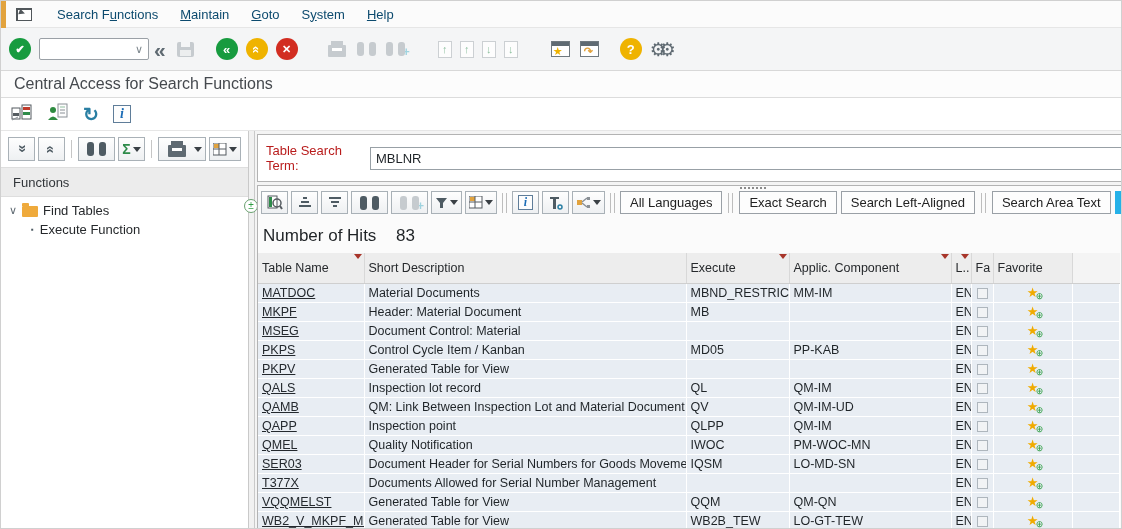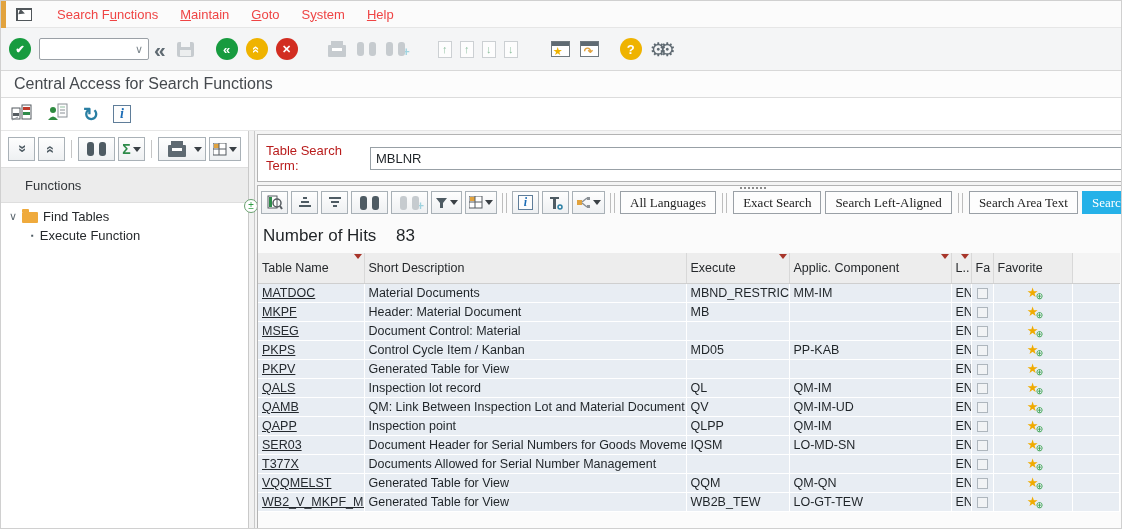--- a/index.html
+++ b/index.html
@@ -4,21 +4,21 @@
 <style>
   * { box-sizing: border-box; margin: 0; padding: 0; }
   body { font-family: "Liberation Sans", sans-serif; background: #fff; }
   .screen { width: 1122px; height: 529px; position: relative; overflow: hidden; background: #fff; border: 1px solid #d0d0d0; }
 
   
   .menubar { height: 27px; display: flex; align-items: center; background: #fbfbfb; border-bottom: 1px solid #e6e6e6; }
   .accent-strip { width: 5px; height: 27px; background: #e2a33e; flex: 0 0 auto; }
   .sysicon { width: 16px; height: 13px; margin: 0 14px 0 10px; border: 2px solid #50565a; border-right-width: 1px; border-bottom-width: 1px; position: relative; background:#fff; }
   .sysicon::after { content:""; position:absolute; left:1px; top:0px; width:0; height:0; border:3px solid transparent; border-left:6px solid #50565a; transform: rotate(20deg); }
-  .menu-item { padding: 0 11px; font-size: 13px; color: #ef4444; cursor: default; white-space: nowrap; }
+  .menu-item { padding: 0 11px; font-size: 13px; color: #0c4a6e; cursor: default; white-space: nowrap; }
   .menu-item u { text-decoration: underline; }
 
   
   .systoolbar { height: 43px; background: #f4f5f6; border-bottom: 1px solid #d8d8d8; display: flex; align-items: center; padding-left: 8px; }
   .cbtn { width: 22px; height: 22px; border-radius: 50%; color: #fff; display: flex; align-items: center; justify-content: center; font-size: 13px; font-weight: bold; flex: 0 0 auto; }
   .green { background: #179b3f; } .amber { background: #efb300; } .red { background: #d22d21; }
   .rot-up { transform: rotate(90deg); display:inline-block; }
   .rot-down { transform: rotate(-90deg); display:inline-block; }
   .combo { width: 110px; height: 22px; margin-left: 8px; background: #fff; border: 1px solid #9aa0a6; border-radius: 2px; display: flex; align-items: center; justify-content: flex-end; padding-right: 5px; color: #7c868c; font-size: 11px; }
   .gi { color: #5f6a72; font-size: 21px; line-height: 1; margin: 0 5px; font-weight: bold; }
@@ -52,21 +52,21 @@
 
   
   .content { display: flex; height: 399px; }
   .sidebar { width: 247px; background: #fff; flex: 0 0 auto; }
   .tree-toolbar { display: flex; align-items: center; gap: 3px; padding: 6px 0 6px 7px; }
   .tbtn { min-width: 27px; height: 24px; border: 1px solid #a9b1b7; background: linear-gradient(#fefefe, #eef0f2); display: inline-flex; align-items: center; justify-content: center; gap: 2px; cursor: default; padding: 0 3px; }
   .dblchev { font-size: 14px; color: #4e5b63; font-weight: bold; letter-spacing: -1px; line-height: 1; }
   .sum-glyph { color: #2e8b4a; font-size: 14px; font-weight: bold; }
   .caret { width: 0; height: 0; border-left: 4px solid transparent; border-right: 4px solid transparent; border-top: 5px solid #3a4045; }
   .tsep { width: 1px; height: 18px; background: #c6c6c6; margin: 0 3px; }
-  .func-header { height: 36px; background: #ececec; border-top: 1px solid #dedede; border-bottom: 1px solid #dedede; display: flex; align-items: center; padding-left: 24px; font-size: 13px; color: #32363a; }
+  .func-header { height: 30px; background: #ececec; border-top: 1px solid #dedede; border-bottom: 1px solid #dedede; display: flex; align-items: center; padding-left: 12px; font-size: 13px; color: #32363a; }
   .tree { padding: 4px 0 0 8px; font-size: 13px; color: #26292c; }
   .tree-row { display: flex; align-items: center; height: 19px; gap: 5px; cursor: default; }
   .tree-chev { color: #5f6a72; font-size: 11px; }
   .folder { width: 16px; height: 11px; background: #efaa3c; border-radius: 1px; position: relative; margin-top: 2px; }
   .folder::before { content:""; position: absolute; top: -3px; left: 0; width: 7px; height: 3px; background: #efaa3c; border-radius: 1px 1px 0 0; }
   .tree-child { display: flex; align-items: center; height: 19px; gap: 6px; padding-left: 22px; cursor: default; }
   .bullet { color: #4e5b63; font-size: 8px; }
 
   .vsplitter { width: 7px; background: #f1f1f1; border-left: 1px solid #c9c9c9; border-right: 1px solid #c9c9c9; position: relative; flex: 0 0 auto; }
   .split-toggle { position: absolute; top: 68px; left: -5px; width: 14px; height: 14px; border-radius: 50%; border: 1px solid #69a06f; background: #fff; color: #2f9e44; font-size: 10px; line-height: 12px; text-align: center; }
@@ -75,21 +75,21 @@
   .search-panel { height: 48px; background: #fff; border: 1px solid #b3b3b3; display: flex; align-items: center; padding: 0 6px 0 8px; margin-bottom: 3px; flex: 0 0 auto; }
   .search-label { font-size: 13px; color: #b91c1c; width: 104px; flex: 0 0 auto; }
   .search-input { flex: 1; height: 23px; border: 1px solid #98a0a6; font-size: 13px; padding: 0 5px; font-family: inherit; color: #1f2428; background: #fff; }
 
   .grid-panel { position: relative; border: 1px solid #b3b3b3; background: #fbfbfb; flex: 1; overflow: hidden; }
   .dots-handle { position: absolute; top: 1px; left: 482px; width: 26px; height: 3px; }
   .dots-handle i { position: absolute; top: 0; left: 0; width: 2px; height: 2px; background: #8a8a8a; box-shadow: 4px 0 #8a8a8a, 8px 0 #8a8a8a, 12px 0 #8a8a8a, 16px 0 #8a8a8a, 20px 0 #8a8a8a, 24px 0 #8a8a8a; }
   .grid-toolbar { display: flex; align-items: center; gap: 3px; padding: 5px 3px 4px 3px; }
   .ibtn { min-width: 27px; height: 23px; border: 1px solid #a9b1b7; background: linear-gradient(#fefefe, #eef0f2); display: inline-flex; align-items: center; justify-content: center; gap: 2px; padding: 0 3px; }
   .vsep2 { width: 5px; height: 20px; border-left: 1px solid #bdbdbd; border-right: 1px solid #bdbdbd; margin: 0 2px; }
-  .txtbtn { height: 23px; border: 1px solid #9aa0a6; background: #fdfdfd; font-size: 13px; color: #222; padding: 0 9px; font-family: Liberation Serif, serif; white-space: nowrap; }
+  .txtbtn { height: 23px; border: 1px solid #9aa0a6; background: #fdfdfd; font-size: 13px; color: #222; padding: 0 9px; font-family: Liberation Sans, sans-serif; white-space: nowrap; }
   .txtbtn.selected { background: #25b1e8; border-color: #25b1e8; color: #fff; }
 
   .hits-row { display: flex; align-items: baseline; padding: 8px 2px 7px 5px; font-size: 17px; color: #1f2326; }
   .hits-label { width: 133px; }
 
   table.grid { border-collapse: collapse; table-layout: fixed; width: 862px; font-size: 12.5px; }
   table.grid th { height: 18px; background: #ededed; font-weight: normal; text-align: left; padding: 8px 4px; border-right: 1px solid #d8d8d8; border-bottom: 1px solid #cfcfcf; position: relative; color: #26292c; overflow: hidden; white-space: nowrap; }
   table.grid th.filler-h { background: #f4f4f4; border-right: none; }
   table.grid td { height: 19px; background: #e8edf3; border-right: 1px solid #fff; border-bottom: 1px solid #fff; padding: 0 4px; overflow: hidden; white-space: nowrap; color: #1f2428; }
   td.c-fill { background: #f7f7f7; border-right: none; border-bottom: 1px solid #f7f7f7; }
@@ -465,20 +465,32 @@
     <td>QLPP</td>
     <td>QM-IM</td>
     <td>EN</td>
     <td style="text-align:center">
                   <span class="cb"></span>
                 </td>
     <td class="c-star"><span class="star"><span class="starg">★</span><i class="plusg">⊕</i></span></td>
     <td class="c-fill"></td>
   </tr>
               <tr>
+    <td><a class="tbl-link">QMEL</a></td>
+    <td>Quality Notification</td>
+    <td>IWOC</td>
+    <td>PM-WOC-MN</td>
+    <td>EN</td>
+    <td style="text-align:center">
+                  <span class="cb"></span>
+                </td>
+    <td class="c-star"><span class="star"><span class="starg">★</span><i class="plusg">⊕</i></span></td>
+    <td class="c-fill"></td>
+  </tr>
+              <tr>
     <td><a class="tbl-link">SER03</a></td>
     <td>Document Header for Serial Numbers for Goods Moveme..</td>
     <td>IQSM</td>
     <td>LO-MD-SN</td>
     <td>EN</td>
     <td style="text-align:center">
                   <span class="cb"></span>
                 </td>
     <td class="c-star"><span class="star"><span class="starg">★</span><i class="plusg">⊕</i></span></td>
     <td class="c-fill"></td>

